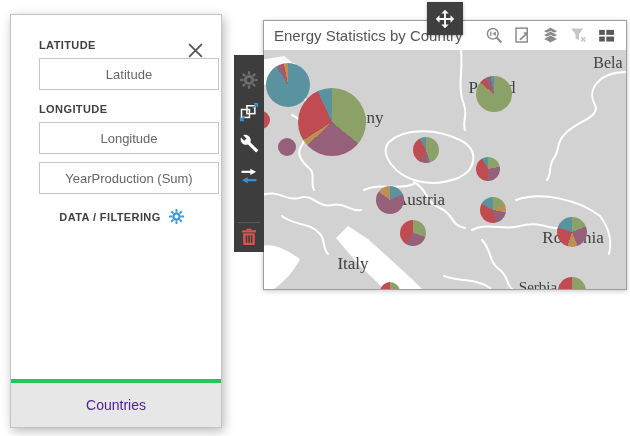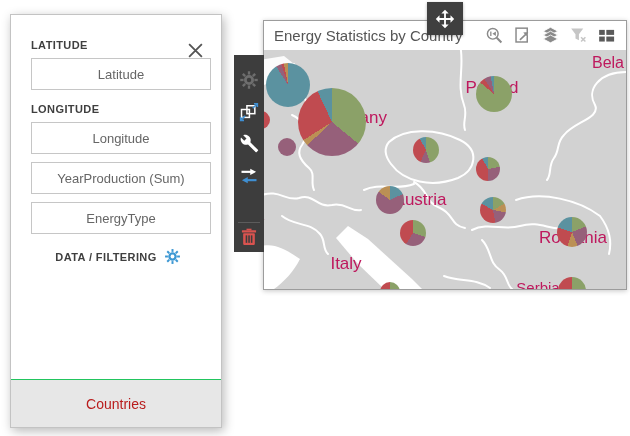--- a/index.html
+++ b/index.html
@@ -2,49 +2,49 @@
 <html><head>
 <meta charset="utf-8">
 <style>
   * { margin:0; padding:0; box-sizing:border-box; }
   html,body { width:630px; height:436px; background:#fff; font-family:"Liberation Sans", sans-serif; overflow:hidden; }
   .stage { position:relative; width:630px; height:436px; background:#fff; }
 
   
   .panel { position:absolute; left:10px; top:14px; width:212px; height:414px;
            background:#fff; border:1px solid #c3c3c3; box-shadow:2px 3px 10px rgba(0,0,0,.28); z-index:30; }
-  .panel-inner { padding:14px 16px 0 20px; }
+  .panel-inner { padding:14px 16px 0 28px; }
   .close-btn { position:absolute; top:27px; right:17px; width:17px; height:17px; cursor:pointer; }
   .sec-label { font-size:11px; font-weight:bold; color:#3f3f3f; letter-spacing:.4px; margin:13px 0 7px 0; }
   .sec-label.first { margin-top:10px; }
   .field { width:180px; height:32px; border:1px solid #c6c6c6; background:#fff; color:#666;
            font-size:13px; display:flex; align-items:center; justify-content:center; margin-bottom:8px; cursor:pointer; }
   .field.placeholder { color:#b3b3b3; background:#fbfbfb; border-color:#d2d2d2; }
   .datafilter-row { display:flex; align-items:center; justify-content:center; gap:7px; margin:14px 0 0 0; }
   .datafilter-row .lbl { font-size:11px; font-weight:bold; color:#3f3f3f; letter-spacing:.4px; }
   .panel-footer { position:absolute; left:0; bottom:0; width:100%; height:48px; background:#e7e7e7;
-                  border-top:1px solid #22c55e; display:flex; align-items:center; justify-content:center;
-                  font-size:14px; color:#b91c1c; cursor:pointer; }
+                  border-top:4px solid #22c55e; display:flex; align-items:center; justify-content:center;
+                  font-size:14px; color:#4c1d95; cursor:pointer; }
 
   
   .vtoolbar { position:absolute; left:234px; top:55px; width:30px; height:197px; background:#3d3d3d; z-index:20; }
   .vt-icon { position:absolute; left:5px; width:20px; height:20px; cursor:pointer; }
   .vt-divider { position:absolute; left:4px; right:4px; top:167px; height:1px; background:#5c5c5c; }
 
   
   .widget { position:absolute; left:263px; top:20px; width:364px; height:270px; background:#fff;
             border:1px solid #9c9c9c; box-shadow:0 1px 5px rgba(0,0,0,.22); z-index:10; }
   .caption { position:relative; height:29px; background:#fff; display:flex; align-items:center; padding:0 10px; }
   .caption-title { font-size:15px; color:#555; flex:1 1 auto; white-space:nowrap; overflow:hidden; }
   .caption-icons { display:flex; align-items:center; gap:9px; }
   .cap-icon { width:19px; height:19px; cursor:pointer; }
   .map-body { position:absolute; left:0; top:29px; width:362px; height:239px; background:#d2d2d2; overflow:hidden; cursor:grab; }
   .map-svg { position:absolute; left:0; top:0; z-index:0; }
-  .maplabel { position:absolute; transform:translate(-50%,-50%); color:#be185d; white-space:nowrap; z-index:1;
-              font-family:Liberation Sans, sans-serif; }
+  .maplabel { position:absolute; transform:translate(-50%,-50%); color:#404040; white-space:nowrap; z-index:1;
+              font-family:Liberation Serif, serif; }
   .pie { position:absolute; border-radius:50%; z-index:2; }
 
   
   .move-handle { position:absolute; left:427px; top:2px; width:36px; height:33px; background:#3f3f3f;
                  display:flex; align-items:center; justify-content:center; z-index:40; cursor:move;
                  box-shadow:0 1px 3px rgba(0,0,0,.3); }
 </style>
 </head>
 <body>
 
@@ -106,21 +106,21 @@
           <path d="M252 150 C278 141 315 150 336 166 C345 178 348 192 345 204"></path>
           <path d="M218 190 C228 200 224 212 236 220 C244 226 242 234 248 239"></path>
           <path d="M180 226 C196 232 212 228 226 238"></path>
         </g>
       </svg>
 
     <div class="maplabel" style="left: 88px; top: 68px; font-size: 17px;">Germany</div>
         <div class="maplabel" style="left: 228px; top: 38px; font-size: 17px;">Poland</div>
         <div class="maplabel" style="left: 344px; top: 13px; font-size: 16px;">Bela</div>
         <div class="maplabel" style="left: 156px; top: 150px; font-size: 17px;">Austria</div>
-        <div class="maplabel" style="left: 82px; top: 214px; font-size: 17px;">Italy</div>
+        <div class="maplabel" style="left: 89px; top: 214px; font-size: 17px;">Italy</div>
         <div class="maplabel" style="left: 238px; top: 237px; font-size: 15px; margin-left: 36px;">Serbia</div>
         <div class="maplabel" style="left: 309px; top: 188px; font-size: 17px;">Romania</div>
         <div class="maplabel" style="left: -3px; top: 169px; font-size: 14px;">e</div>
         <div class="pie" style="background: conic-gradient(rgb(91, 146, 160) 0%, rgb(91, 146, 160) 91%, rgb(150, 96, 122) 91%, rgb(150, 96, 122) 95%, rgb(192, 75, 80) 95%, rgb(192, 75, 80) 97%, rgb(187, 144, 85) 97%, rgb(187, 144, 85) 100%); left: 2px; top: 13px; width: 44px; height: 44px;"></div>
         <div class="pie" style="background: conic-gradient(rgb(139, 161, 104) 0%, rgb(139, 161, 104) 36%, rgb(150, 96, 122) 36%, rgb(150, 96, 122) 63%, rgb(187, 144, 85) 63%, rgb(187, 144, 85) 66%, rgb(192, 75, 80) 66%, rgb(192, 75, 80) 93%, rgb(91, 146, 160) 93%, rgb(91, 146, 160) 100%); left: 34px; top: 38px; width: 68px; height: 68px;"></div>
         <div class="pie" style="background: conic-gradient(rgb(150, 96, 122) 0%, rgb(150, 96, 122) 100%); left: 14px; top: 88px; width: 18px; height: 18px;"></div>
         <div class="pie" style="background: conic-gradient(rgb(192, 75, 80) 0%, rgb(192, 75, 80) 100%); left: -12px; top: 61px; width: 18px; height: 18px;"></div>
         <div class="pie" style="background: conic-gradient(rgb(139, 161, 104) 0%, rgb(139, 161, 104) 86%, rgb(192, 75, 80) 86%, rgb(192, 75, 80) 91%, rgb(150, 96, 122) 91%, rgb(150, 96, 122) 97%, rgb(91, 146, 160) 97%, rgb(91, 146, 160) 100%); left: 212px; top: 26px; width: 36px; height: 36px;"></div>
         <div class="pie" style="background: conic-gradient(rgb(139, 161, 104) 0%, rgb(139, 161, 104) 45%, rgb(150, 96, 122) 45%, rgb(150, 96, 122) 57%, rgb(192, 75, 80) 57%, rgb(192, 75, 80) 92%, rgb(91, 146, 160) 92%, rgb(91, 146, 160) 100%); left: 149px; top: 87px; width: 26px; height: 26px;"></div>
         <div class="pie" style="background: conic-gradient(rgb(139, 161, 104) 0%, rgb(139, 161, 104) 22%, rgb(150, 96, 122) 22%, rgb(150, 96, 122) 50%, rgb(192, 75, 80) 50%, rgb(192, 75, 80) 92%, rgb(91, 146, 160) 92%, rgb(91, 146, 160) 100%); left: 212px; top: 107px; width: 24px; height: 24px;"></div>
@@ -196,21 +196,20 @@
     </svg>
     <div class="panel-inner">
       <div class="sec-label first">LATITUDE</div>
       <div class="field">Latitude</div>
 
       <div class="sec-label">LONGITUDE</div>
       <div class="field">Longitude</div>
 
       <div class="field">YearProduction (Sum)</div>
 
-      <div class="field">EnergyType</div>
 
       <div class="datafilter-row">
         <span class="lbl">DATA / FILTERING</span>
         <svg width="17" height="17" viewBox="0 0 24 24">
           <g fill="#3b97d3">
             <circle cx="12" cy="12" r="6"></circle>
             <g>
               <rect x="10.6" y="1.5" width="2.8" height="4"></rect>
               <rect x="10.6" y="18.5" width="2.8" height="4"></rect>
               <rect x="1.5" y="10.6" width="4" height="2.8"></rect>

